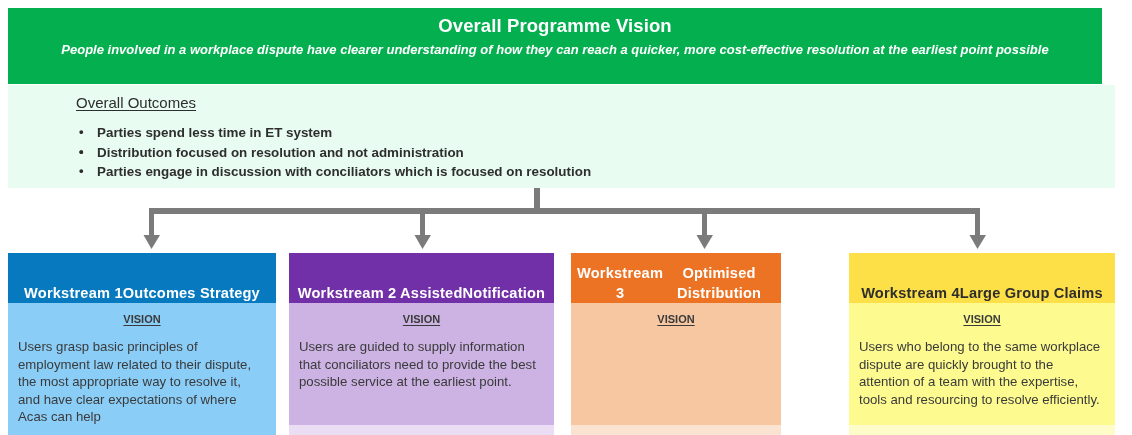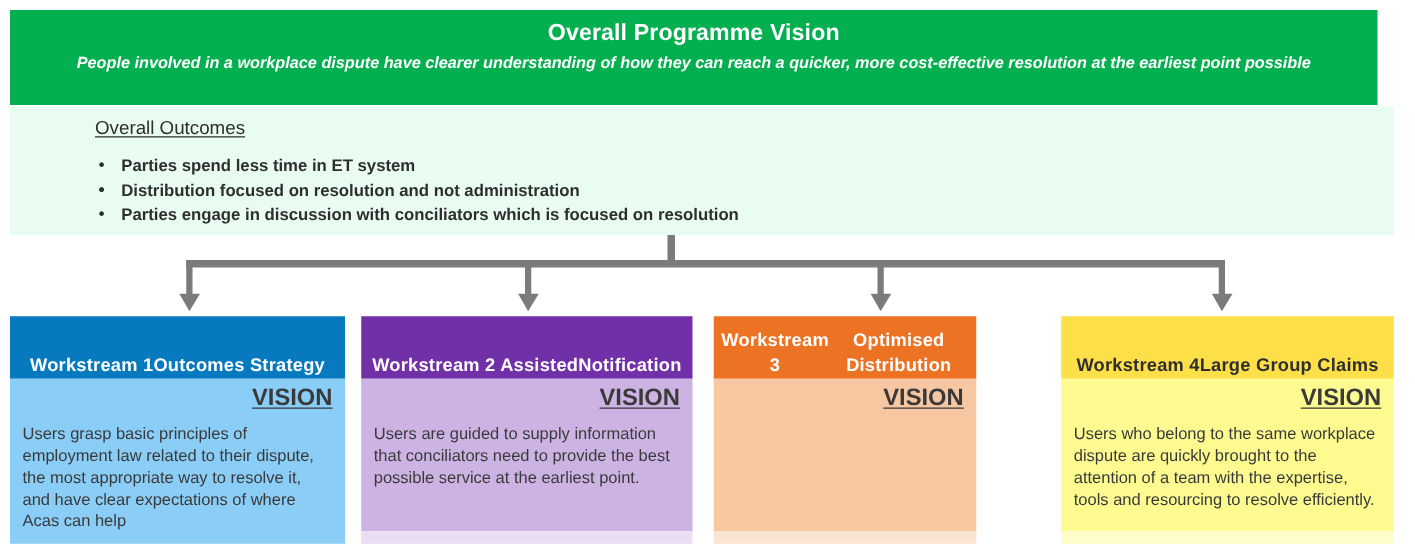--- a/index.html
+++ b/index.html
@@ -125,22 +125,22 @@
   .card-body {
     box-sizing: border-box;
     height: 132px;
     padding: 7px 10px 0 10px;
     color: #3a3a3a;
   }
   .card-body.inset {
     height: 122px;
   }
   .vision-label {
-    text-align: right;
-    font-size: 19px;
+    text-align: center;
+    font-size: 11px;
     font-weight: bold;
     text-decoration: underline;
     text-underline-offset: 2px;
     line-height: 18px;
     margin-bottom: 10px;
   }
   .card-text {
     font-size: 13.2px;
     font-weight: normal;
     line-height: 17.6px;

